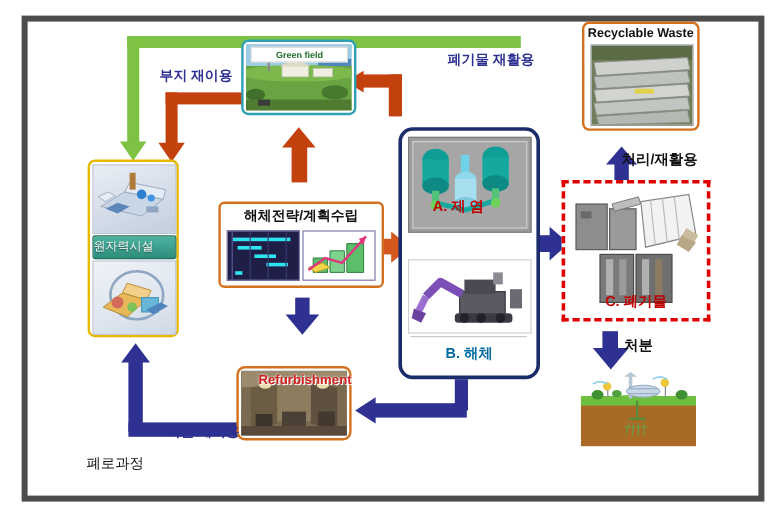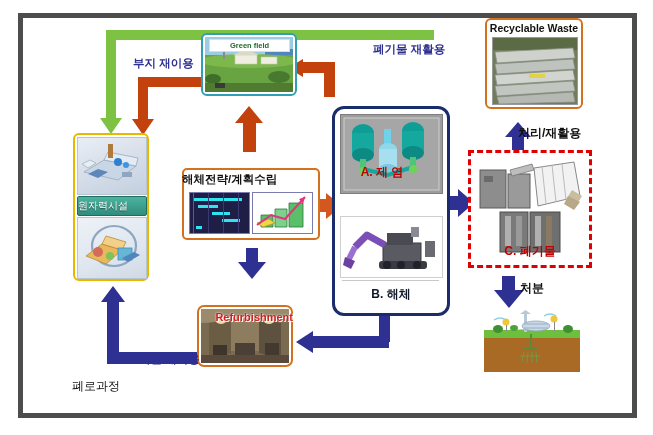--- a/index.html
+++ b/index.html
@@ -32,32 +32,32 @@
     background:linear-gradient(160deg,#eef2f7 0%,#dfe6ef 60%,#cfd9e5 100%);
     border:1px solid #b9c4d2;overflow:hidden;}
   .nf-label{position:absolute;left:77px;top:196px;width:68px;height:18px;
     background:linear-gradient(180deg,#4cb3a0 0%,#2f8d7c 100%);
     border:1px solid #1f6d5f;border-radius:2px;
     color:#fff;font-size:10px;font-weight:normal;line-height:18px;text-align:left;
     text-shadow:0 1px 1px rgba(0,0,0,.5);}
 
   
   .st-box{left:182px;top:168px;width:138px;height:72px;border:2px solid #D4711E;border-radius:5px;}
-  .st-title{position:absolute;left:182px;top:172px;width:138px;font-size:11.5px;font-weight:bold;color:#111;text-align:left;}
+  .st-title{position:absolute;left:182px;top:172px;width:138px;font-size:11.5px;font-weight:bold;color:#111;text-align:center;}
   .st-imgs{position:absolute;left:189px;top:192px;width:124px;height:42px;display:flex;gap:2px;}
   .gantt{flex:1;background:#1e1e46;border:1px solid #7a7ab0;position:relative;overflow:hidden;}
   .gbar{position:absolute;height:3px;background:#2fe3f0;}
   .money{flex:1;background:#ffffff;border:1px solid #7a7ab0;position:relative;overflow:hidden;}
 
   
   .ab-box{left:332px;top:106px;width:118px;height:210px;border:3px solid #1B2C6B;border-radius:12px;}
   .a-img{position:absolute;left:340px;top:114px;width:101px;height:78px;background:#9a9a9a;border:1px solid #7d7d7d;overflow:hidden;}
   .a-cap{left:332px;top:164px;width:100px;font-size:12px;color:#C00000;}
   .b-img{position:absolute;left:340px;top:216px;width:101px;height:60px;background:#ffffff;border:1px solid #cfcfcf;overflow:hidden;}
-  .b-cap{left:332px;top:286px;width:118px;font-size:12px;color:#0f172a;}
+  .b-cap{left:332px;top:286px;width:118px;font-size:12px;color:#0369a1;}
   .bsep{position:absolute;left:342px;top:280px;width:97px;height:1px;background:#c8c8c8;}
 
   
   .w-box{left:468px;top:150px;width:124px;height:118px;border:3px dashed #E00000;}
   .w-img{position:absolute;left:476px;top:156px;width:108px;height:105px;overflow:hidden;background:#fff;}
   .w-cap{left:468px;top:243px;width:124px;font-size:12px;color:#C00000;}
 
   
   .rw-box{left:485px;top:18px;width:98px;height:91px;border:2px solid #D4711E;border-radius:6px;}
   .rw-title{position:absolute;left:485px;top:22px;width:98px;font-size:10.5px;font-weight:bold;color:#111;text-align:center;}

